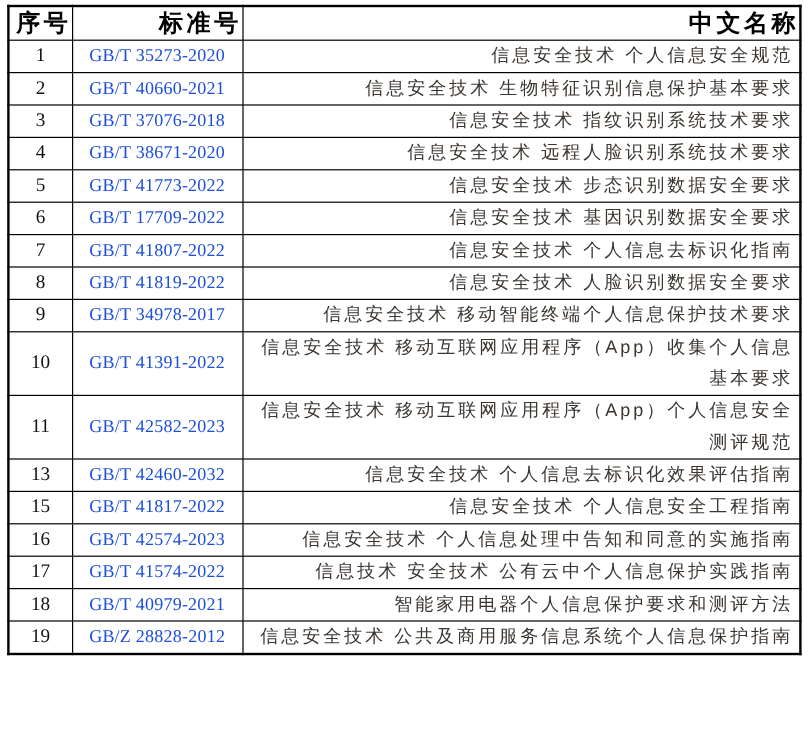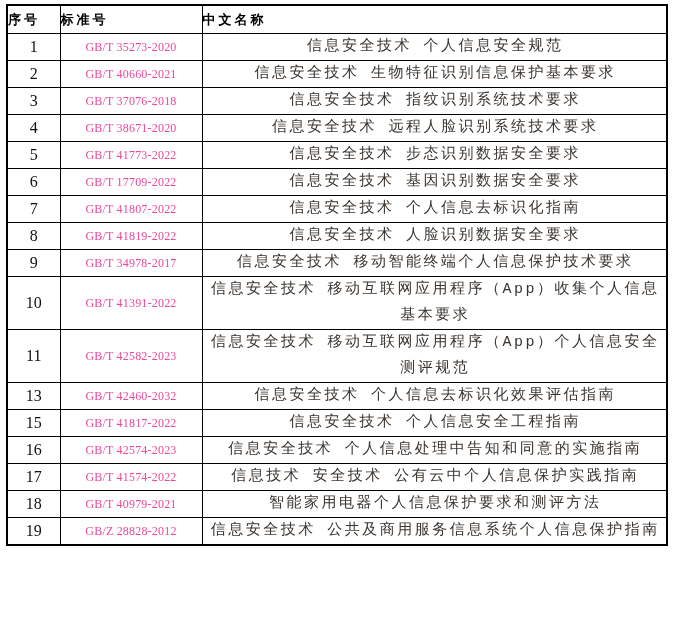--- a/index.html
+++ b/index.html
@@ -26,53 +26,53 @@
     border: 2px solid #000000;
   }
   .std-table th, .std-table td {
     border: 1px solid #000000;
     vertical-align: middle;
     padding: 0;
     overflow: hidden;
   }
   .std-table th {
     height: 27px;
-    font-size: 13px;
+    font-size: 20px;
     font-weight: bold;
-    text-align: left;
+    text-align: right;
     letter-spacing: 3px;
     color: #000000;
     font-family: "Liberation Serif", serif;
   }
   .std-table td {
     height: 26px;
   }
   td.no {
     text-align: center;
     font-size: 16px;
     font-family: "Liberation Serif", serif;
     color: #111111;
   }
   td.std {
     text-align: center;
-    font-size: 12px;
+    font-size: 15px;
     font-family: "Liberation Serif", serif;
-    color: #ec4899;
+    color: #1d4ed8;
     letter-spacing: 0.2px;
     white-space: nowrap;
   }
   td.name {
-    text-align: center;
+    text-align: right;
     font-size: 15px;
     line-height: 26px;
     padding-left: 7px;
     padding-right: 5px;
     letter-spacing: 2.5px;
     color: #3b3530;
-    font-family: Liberation Mono, monospace;
+    font-family: Liberation Sans, sans-serif;
   }
 </style>
 </head>
 <body>
 
 <div class="page">
   <table class="std-table">
     <colgroup>
       <col style="width:53px">
       <col style="width:142px">

